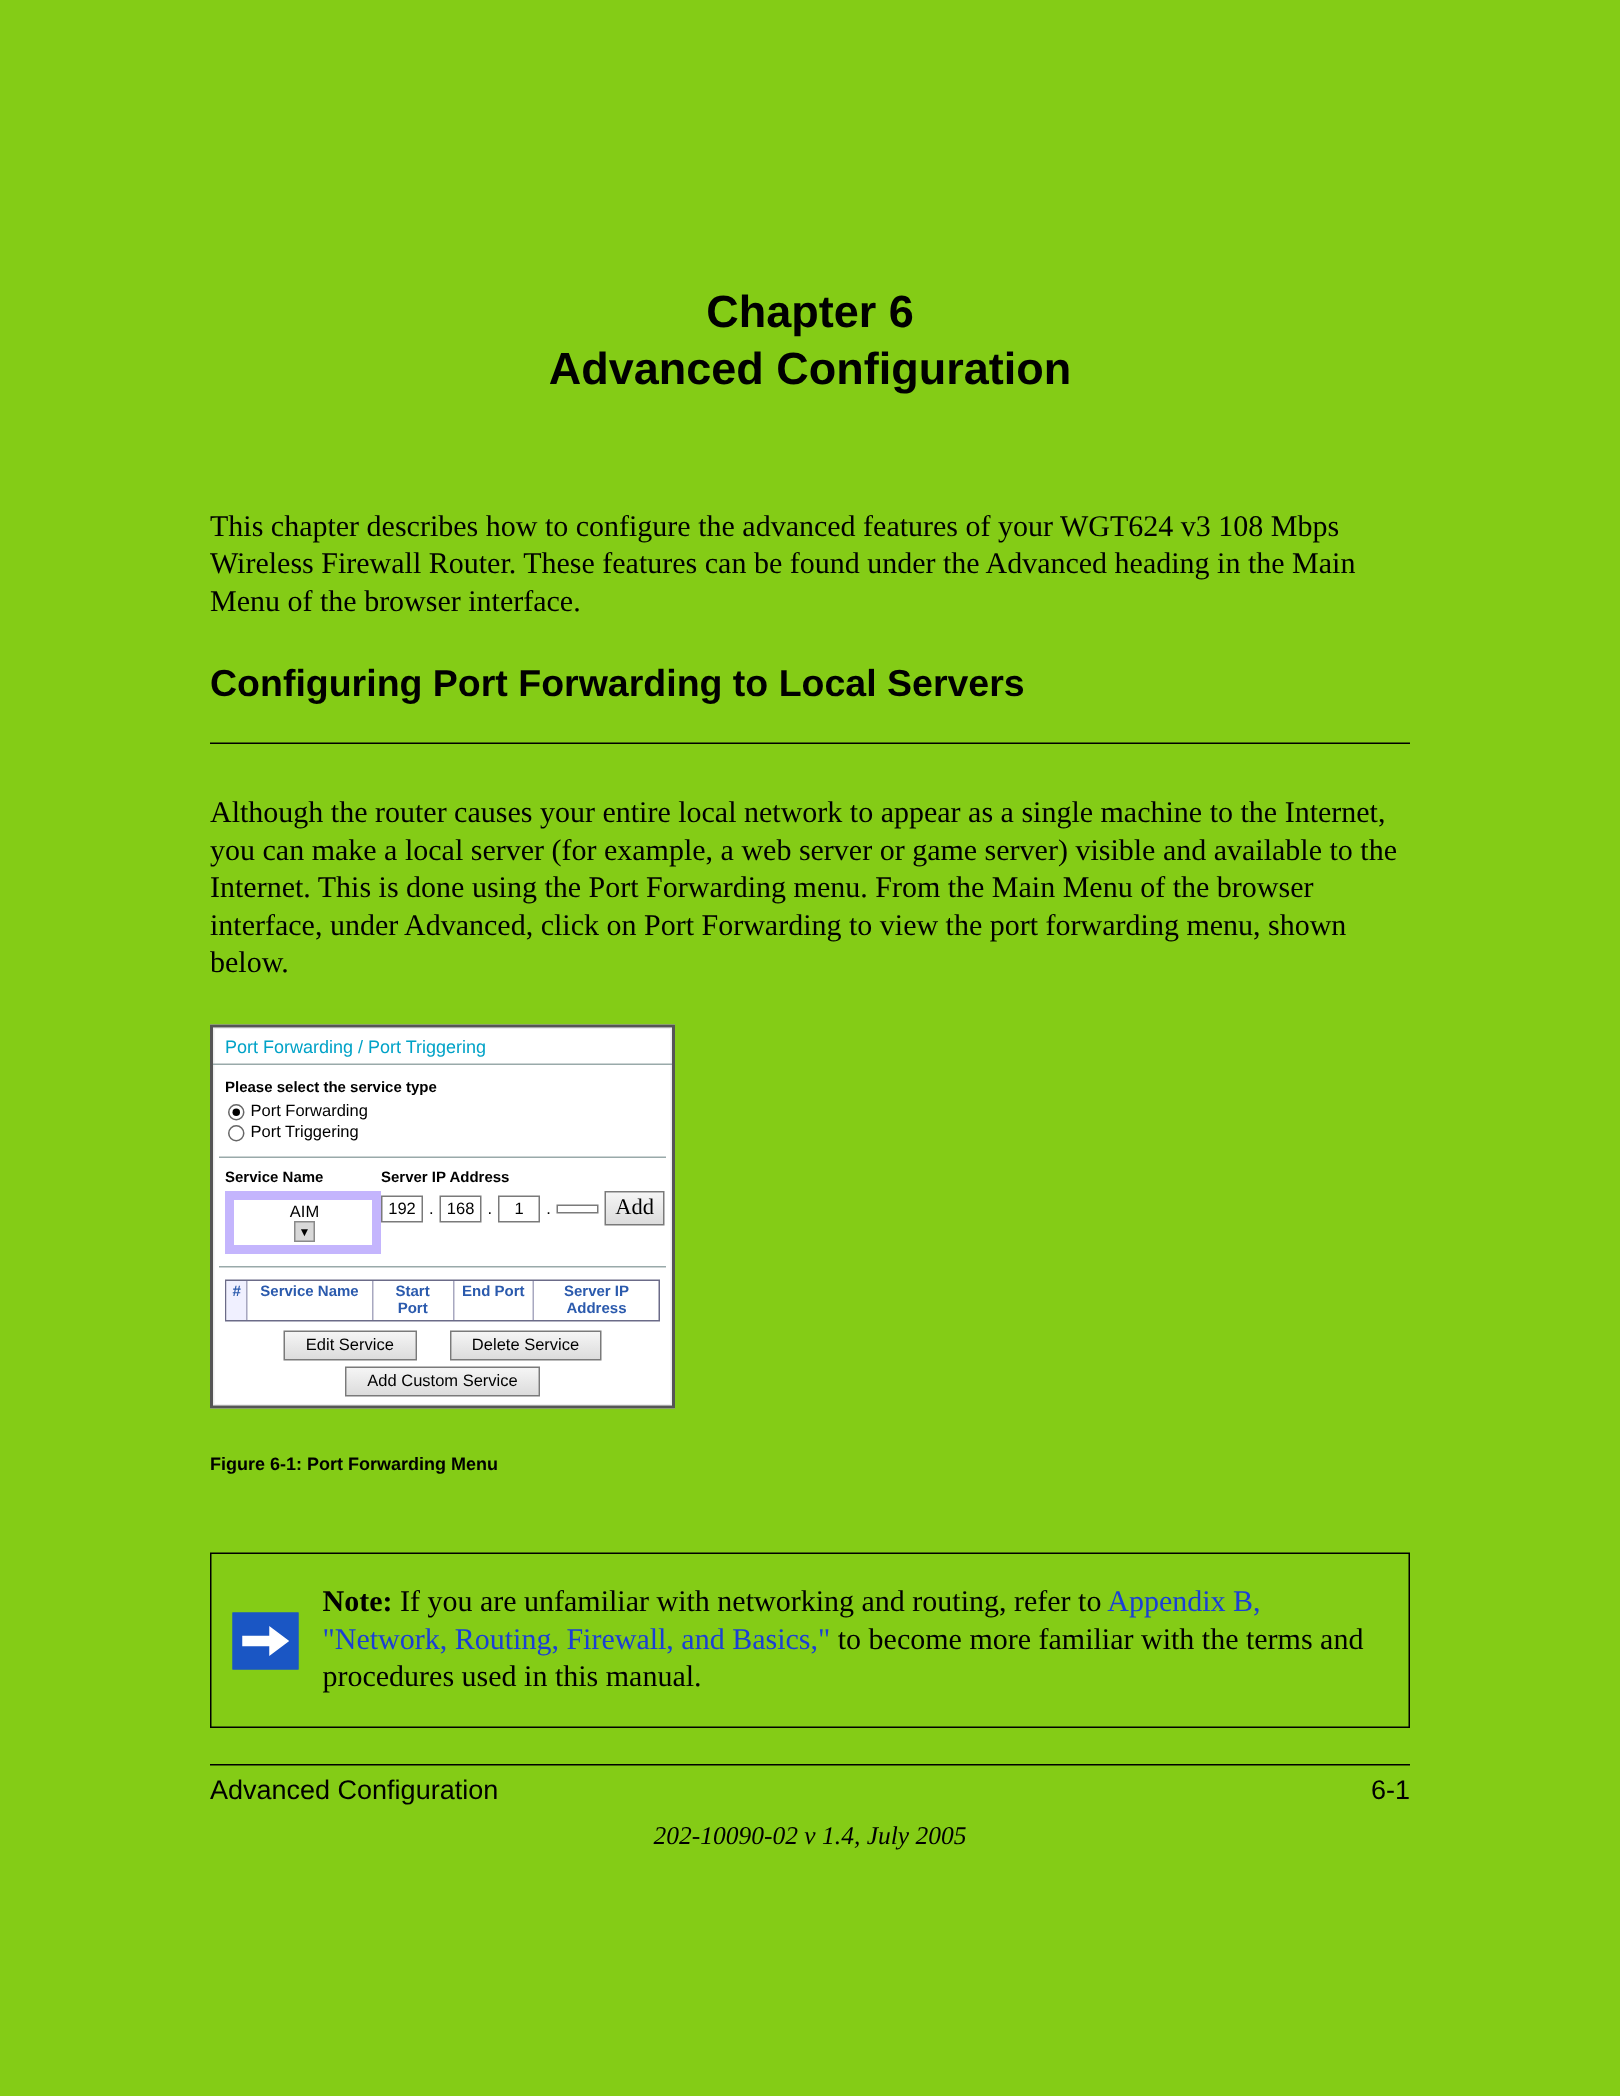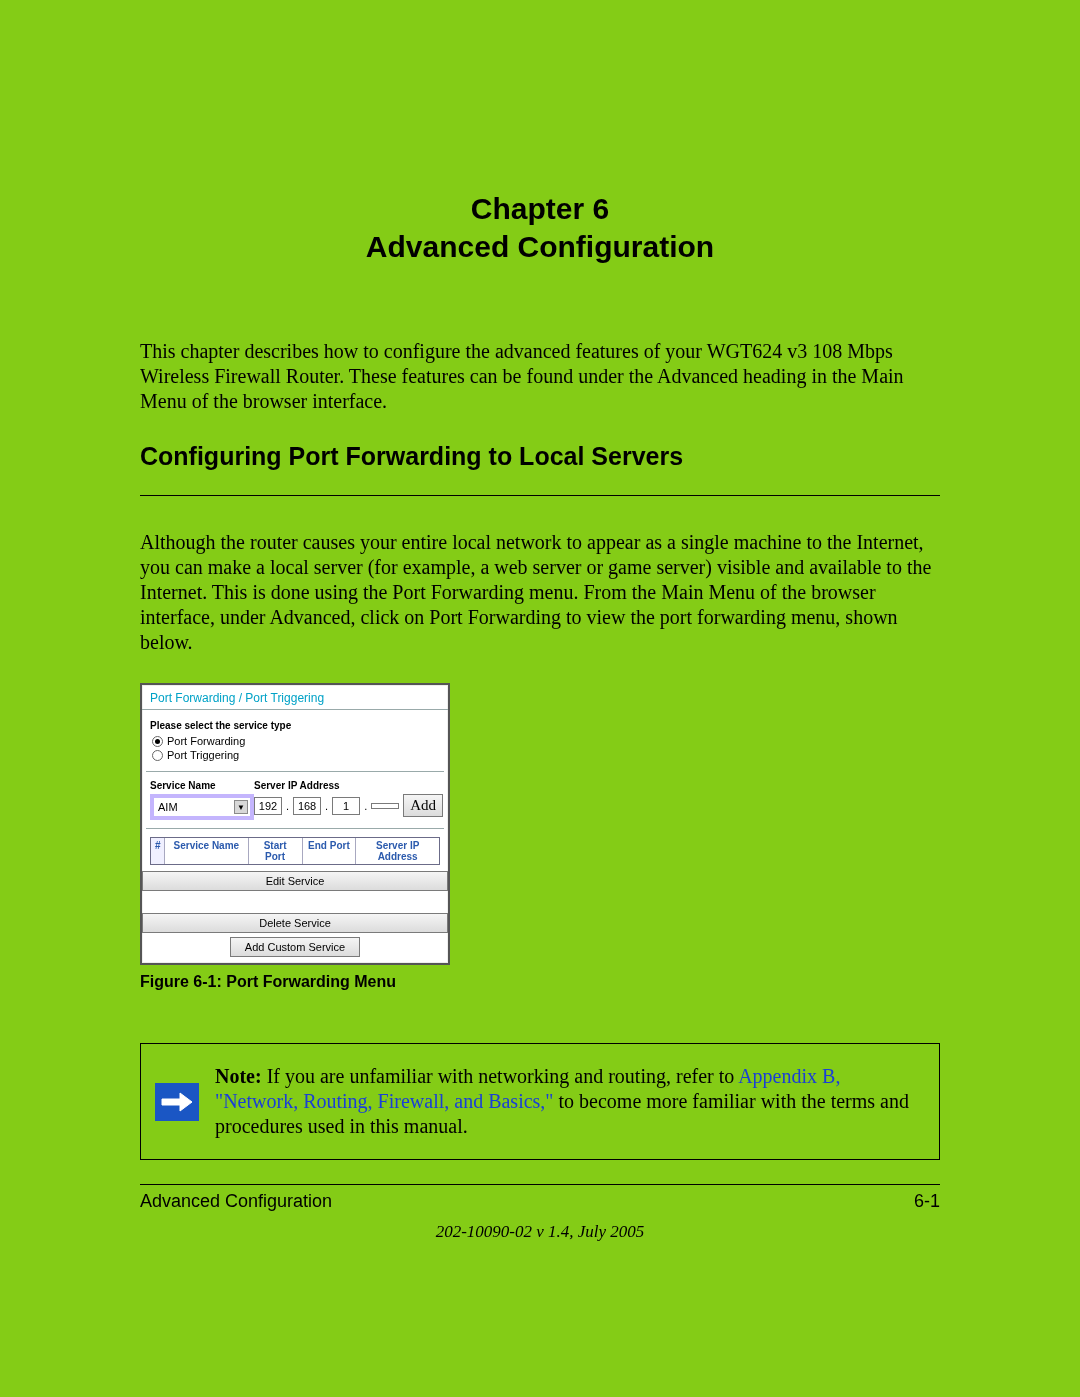--- a/index.html
+++ b/index.html
@@ -86,27 +86,28 @@
   .panel-sep { border-top: 1px solid #9aa; margin: 8px 4px; }
   .svc-row {
     display: flex;
     justify-content: space-between;
     padding: 0 8px;
   }
   .svc-row .col { display: flex; flex-direction: column; }
   .svc-label { font-weight: bold; font-size: 10px; margin-bottom: 3px; }
   .select-box {
     width: 104px;
-    border: 4px solid #c4b5fd;
+    border: 6px solid #c4b5fd;
     background: #fff;
     display: flex;
     justify-content: space-between;
     align-items: center;
     padding: 2px 2px 2px 4px;
     font-size: 11px;
+    flex-direction: column;
   }
   .select-arrow {
     width: 14px; height: 14px;
     background: #d8d8d8;
     border: 1px solid #8a8a8a;
     display: flex;
     align-items: center;
     justify-content: center;
     font-size: 8px;
   }
@@ -137,34 +138,34 @@
   .tbl div {
     border-right: 1px solid #a8a8c0;
     padding: 2px 4px;
     color: #2b5aad;
     font-weight: bold;
   }
   .tbl div:last-child { border-right: none; }
   .tbl .h {
     width: 14px; background: #f0f0ff;
   }
-  .btn-row { display: flex; justify-content: center; gap: 22px; margin: 6px 0 4px 0; flex-direction: column; }
+  .btn-row { display: flex; justify-content: center; gap: 22px; margin: 6px 0 4px 0; }
   .btn-med {
     border: 1px solid #7a7a7a;
     background: linear-gradient(#f5f5f5, #dcdcdc);
     font-size: 11px;
     padding: 3px 14px;
     font-family: Arial, Helvetica, sans-serif;
   }
   .btn-row-2 { display: flex; justify-content: center; margin-top: 2px; }
   .fig-caption {
     font-family: Arial, Helvetica, sans-serif;
     font-weight: bold;
-    font-size: 16px;
-    margin-top: 8px;
+    font-size: 12px;
+    margin-top: 30px;
   }
   .note-box {
     border: 1px solid #000;
     display: flex;
     align-items: stretch;
     margin-top: 52px;
     padding: 20px 14px;
     gap: 16px;
   }
   .note-icon-wrap { display: flex; align-items: center; }

